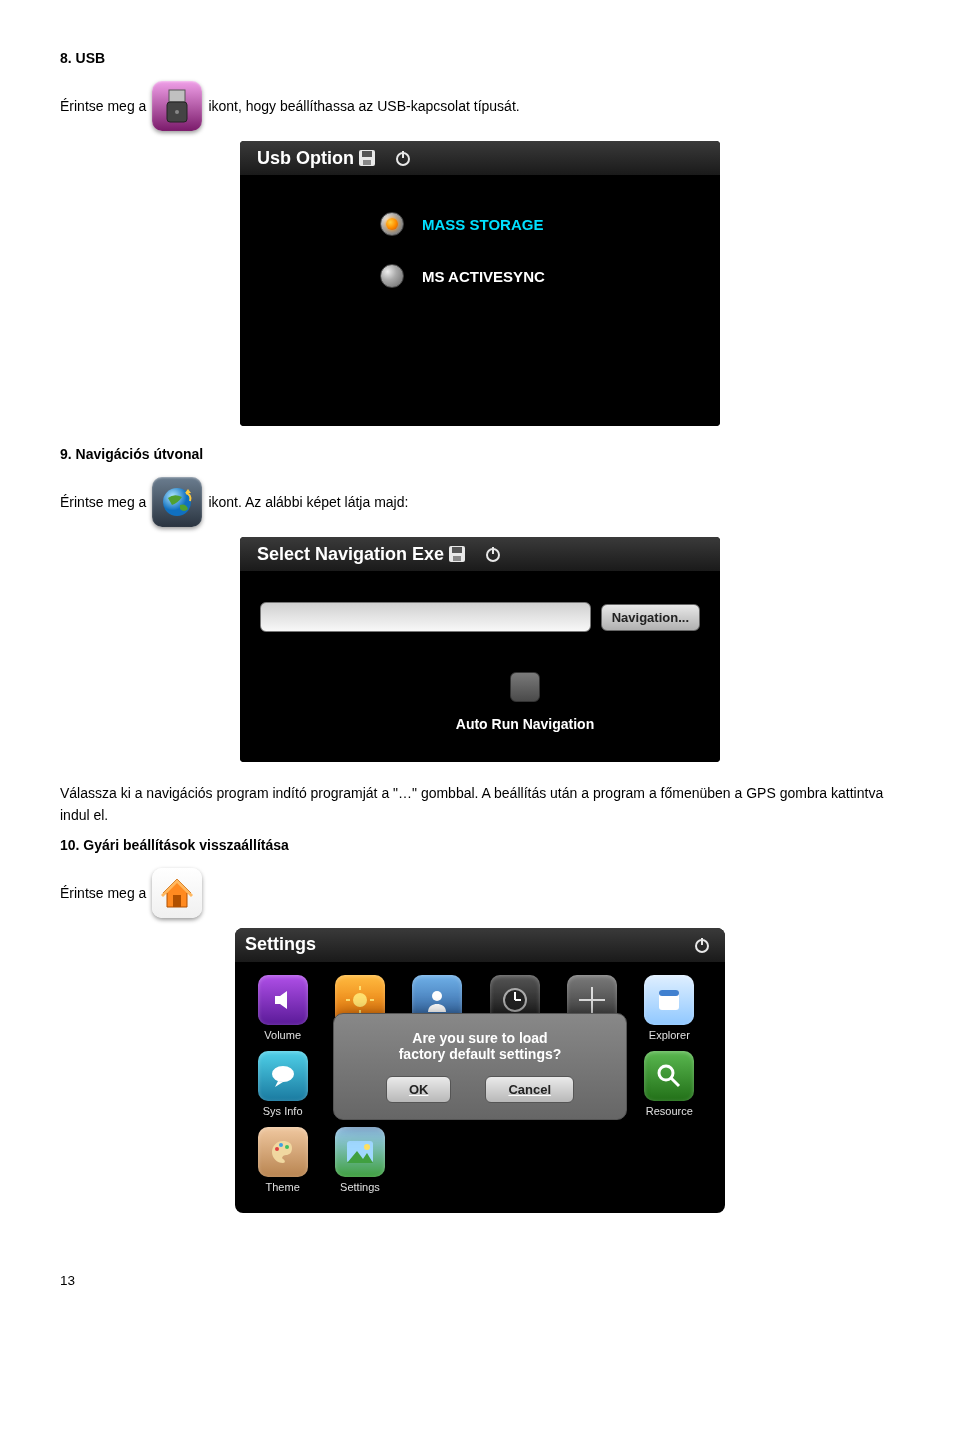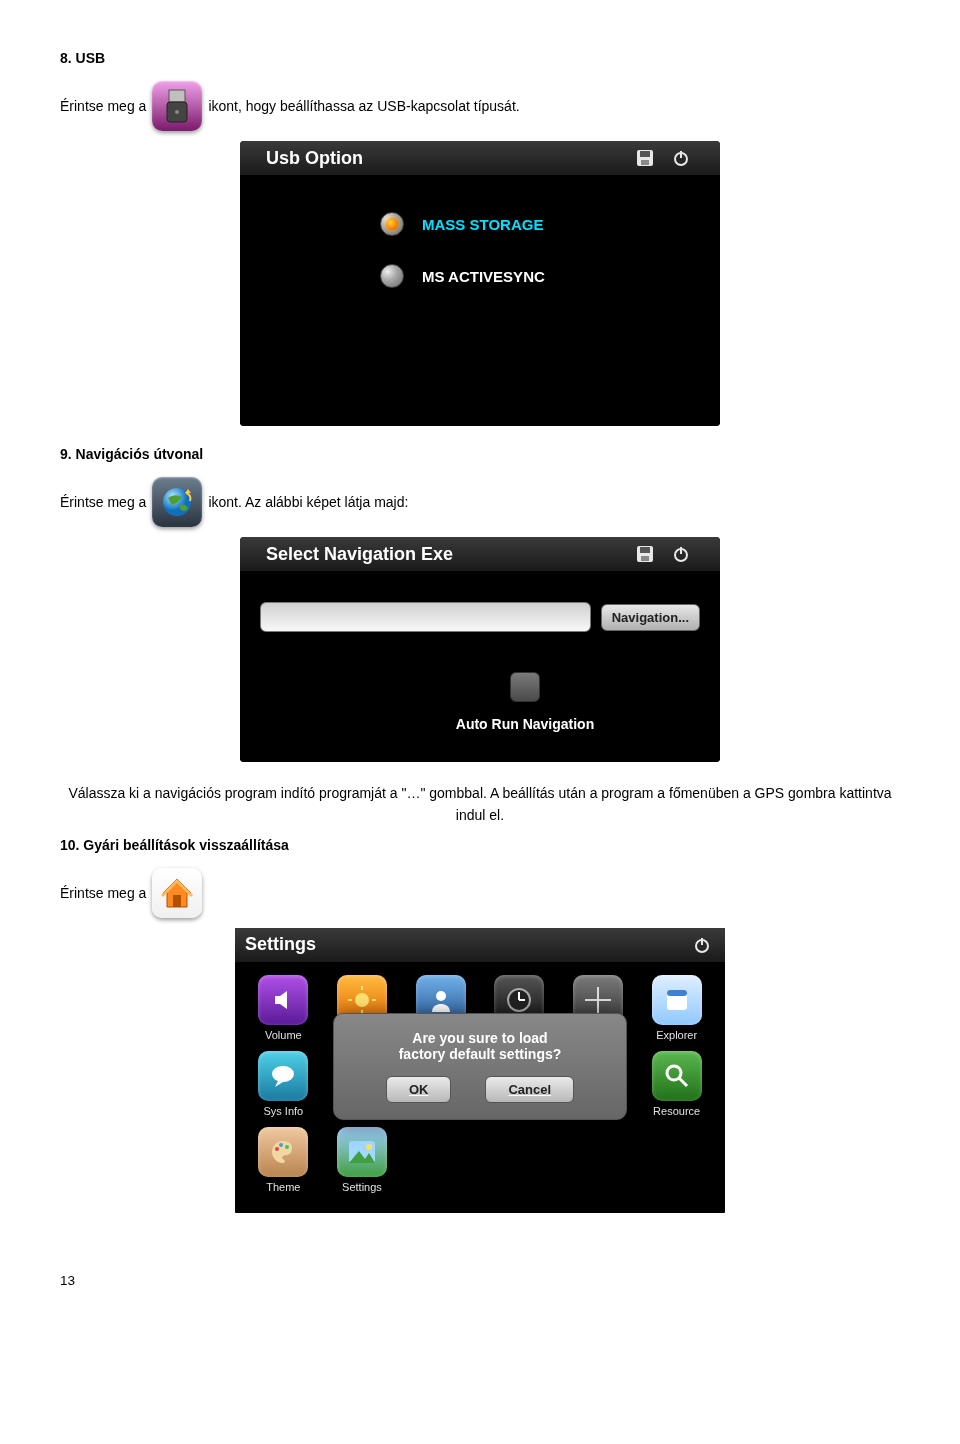--- a/index.html
+++ b/index.html
@@ -40,23 +40,23 @@
     width: 480px;
     margin: 10px auto 20px auto;
     background: #000;
     border-radius: 4px;
     overflow: hidden;
     display: block;
   }
   .device-header {
     display: flex;
     align-items: center;
-    justify-content: space-between;
+    justify-content: flex-start;
     background: linear-gradient(to bottom, #3a3a3a 0%, #1a1a1a 100%);
-    padding: 6px 26px;
+    padding: 6px 17px;
     border-bottom: 1px solid #000;
   }
   .device-title {
     color: #fff;
     font-weight: bold;
     font-size: 18px;
     font-family: Arial, sans-serif;
   }
   .header-icons {
     display: flex;
@@ -149,21 +149,21 @@
     height: 28px;
     background: linear-gradient(to bottom, #7a7a7a 0%, #4a4a4a 100%);
     border: 1px solid #333;
     border-radius: 6px;
   }
 
   .settings-screen {
     width: 490px;
     margin: 10px auto 20px auto;
     background: #000;
-    border-radius: 1px;
+    border-radius: 8px;
     overflow: hidden;
     position: relative;
     font-family: Arial, sans-serif;
   }
   .settings-header {
     display: flex;
     align-items: center;
     justify-content: space-between;
     background: linear-gradient(to bottom, #3a3a3a 0%, #1a1a1a 100%);
     padding: 6px 10px;
@@ -171,21 +171,21 @@
   }
   .settings-title {
     color: #fff;
     font-weight: bold;
     font-size: 18px;
   }
   .settings-grid {
     display: grid;
     grid-template-columns: repeat(6, 1fr);
     gap: 10px 6px;
-    padding: 12px 12px 20px 12px;
+    padding: 12px 20px 20px 12px;
   }
   .settings-item {
     display: flex;
     flex-direction: column;
     align-items: center;
     gap: 4px;
     color: #e0e0e0;
     font-size: 11px;
   }
   .settings-icon {
@@ -341,21 +341,21 @@
       <div class="nav-input"></div>
       <button class="nav-button">Navigation...</button>
     </div>
     <div class="auto-run-row">
       <span class="checkbox"></span>
       <span>Auto Run Navigation</span>
     </div>
   </div>
 </div>
 
-<div style="margin:10px 0; line-height:1.6;text-align:center;">Válassza ki a navigációs program indító programját a "…" gombbal. A beállítás után a program a főmenüben a GPS gombra kattintva indul el.</div>
+<div style="margin:10px 0; line-height:1.6;">Válassza ki a navigációs program indító programját a "…" gombbal. A beállítás után a program a főmenüben a GPS gombra kattintva indul el.</div>
 
 <div class="heading">10. Gyári beállítások visszaállítása</div>
 
 <div class="para-with-icon">
   <span>Érintse meg a</span>
   <span class="inline-icon home-icon-bg">
     <svg width="40" height="40" viewBox="0 0 40 40">
       <polygon points="20,6 6,20 10,20 10,34 30,34 30,20 34,20" fill="#ff8a20" stroke="#b05000" stroke-width="1"></polygon>
       <rect x="16" y="22" width="8" height="12" fill="#b05000"></rect>
       <polygon points="20,6 36,22 34,24 20,10 6,24 4,22" fill="#ffb860"></polygon>

